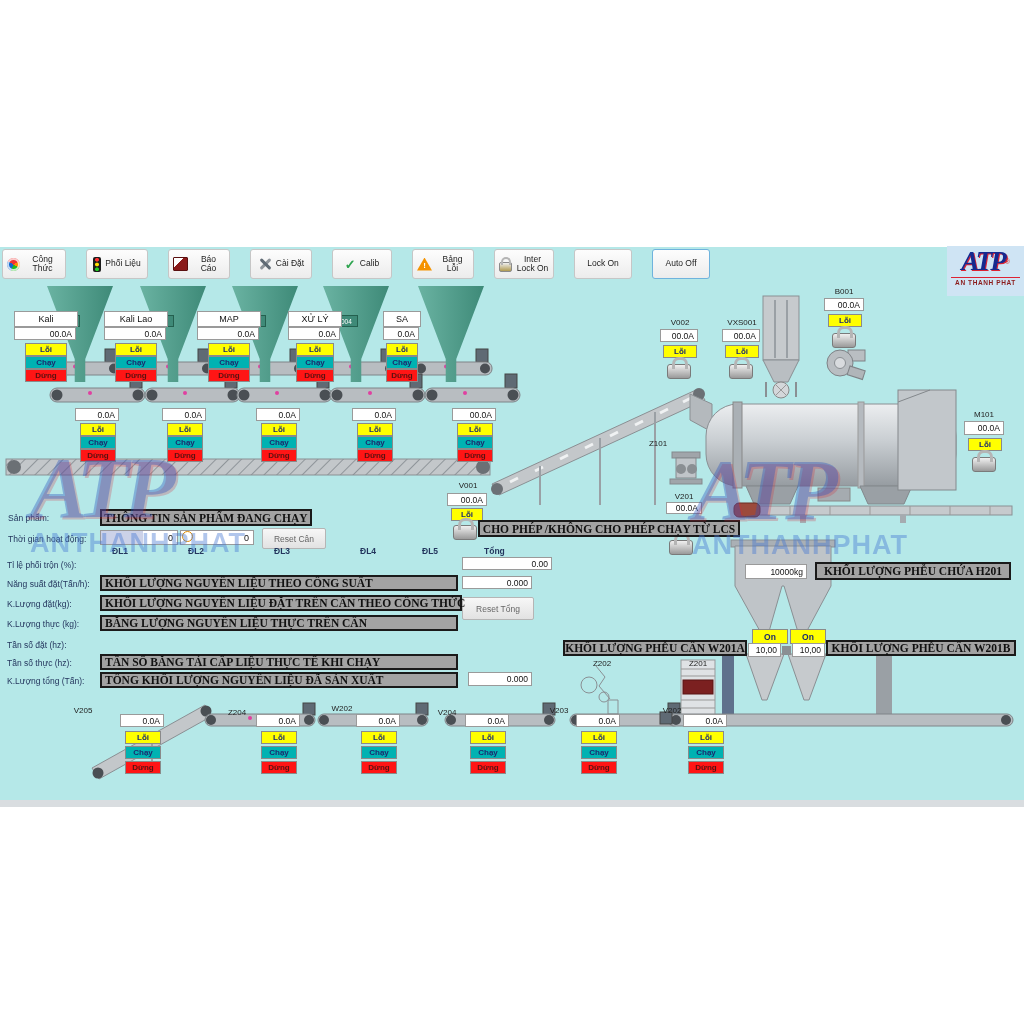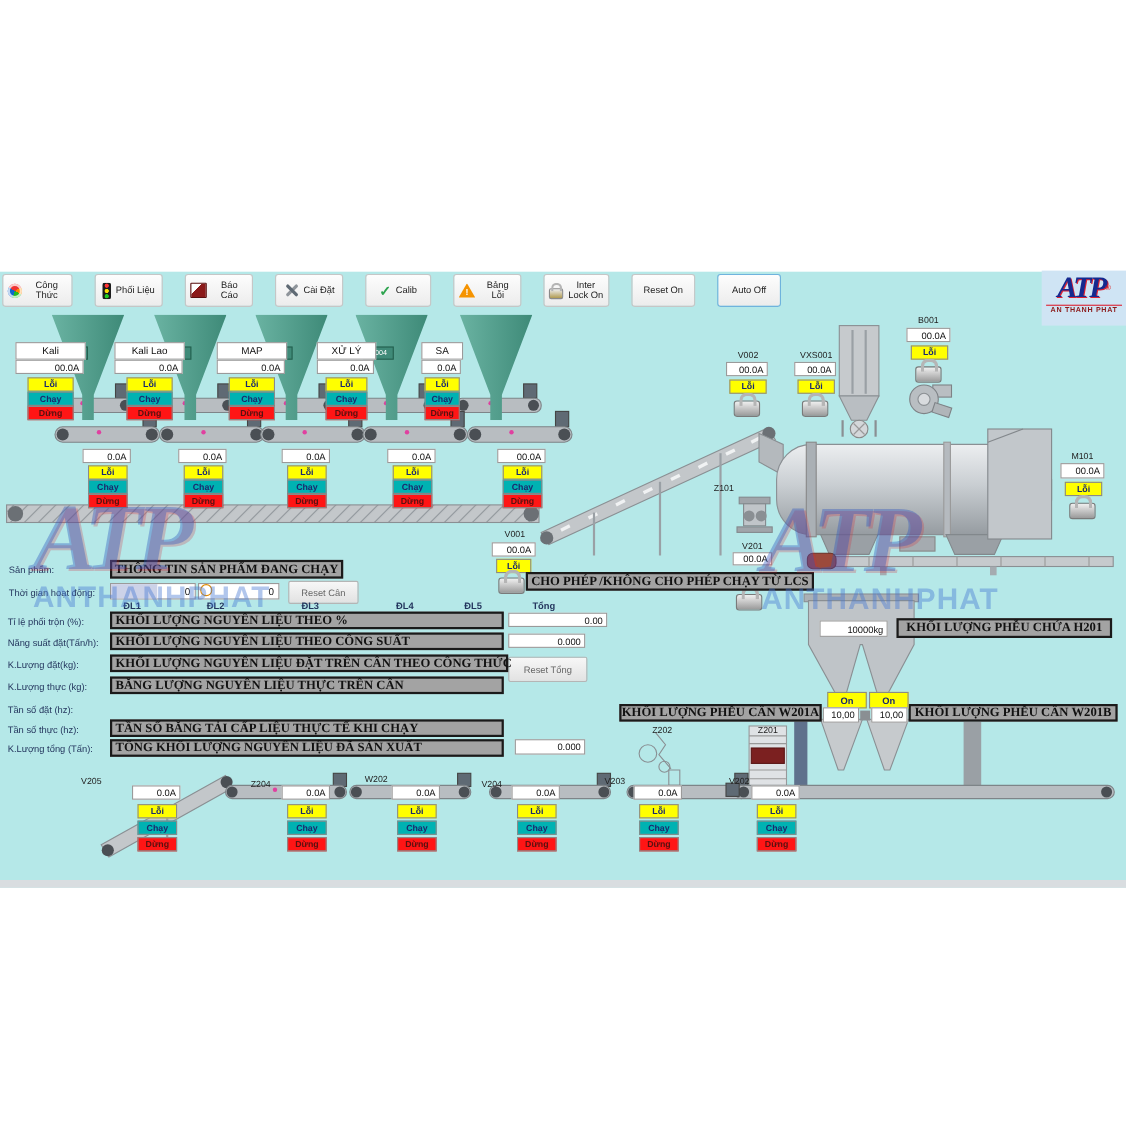--- a/index.html
+++ b/index.html
@@ -257,21 +257,21 @@
     </div>
     <div class="tbtn" style="width:62px">
       <span class="ic ic-warn">!</span>
       <span>Bảng Lỗi</span>
     </div>
     <div class="tbtn" style="width:60px">
       <span class="ic ic-lock"></span>
       <span style="width:34px">Inter Lock On</span>
     </div>
     <div class="tbtn" style="width:58px">
-      <span>Reset On</span>
+      <span>Lock On</span>
     </div>
     <div class="tbtn focus" style="width:58px">
       <span>Auto Off</span>
     </div>
   </div>
 
   <div id="logo">
     <div><span class="abbr">ATP</span><span class="reg">®</span></div>
     <div class="name">AN THANH PHAT</div>
   </div>
@@ -388,21 +388,20 @@
   <div class="gbtn" style="left:262px;top:528px;width:62px;height:19px">Reset Cân</div>
 
   <div class="hdr" style="left:112px;top:546px">ĐL1</div>
   <div class="hdr" style="left:188px;top:546px">ĐL2</div>
   <div class="hdr" style="left:274px;top:546px">ĐL3</div>
   <div class="hdr" style="left:360px;top:546px">ĐL4</div>
   <div class="hdr" style="left:422px;top:546px">ĐL5</div>
   <div class="hdr" style="left:484px;top:546px">Tổng</div>
 
   <div class="lbl" style="left:7px;top:560px">Tỉ lệ phối trộn (%):</div>
-  <div class="ann" style="left:100px;top:556px;width:358px;height:16px">KHỐI LƯỢNG NGUYÊN LIỆU THEO %</div>
   <div class="vb" style="left:462px;top:557px;width:90px;height:13px">0.00</div>
 
   <div class="lbl" style="left:7px;top:579px">Năng suất đặt(Tấn/h):</div>
   <div class="ann" style="left:100px;top:575px;width:358px;height:16px">KHỐI LƯỢNG NGUYÊN LIỆU THEO CÔNG SUẤT</div>
   <div class="vb" style="left:462px;top:576px;width:70px;height:13px">0.000</div>
 
   <div class="lbl" style="left:7px;top:599px">K.Lượng đặt(kg):</div>
   <div class="ann" style="left:100px;top:595px;width:362px;height:16px">KHỐI LƯỢNG NGUYÊN LIỆU ĐẶT TRÊN CÂN THEO CÔNG THỨC</div>
   <div class="gbtn" style="left:462px;top:597px;width:70px;height:21px">Reset Tổng</div>
 

